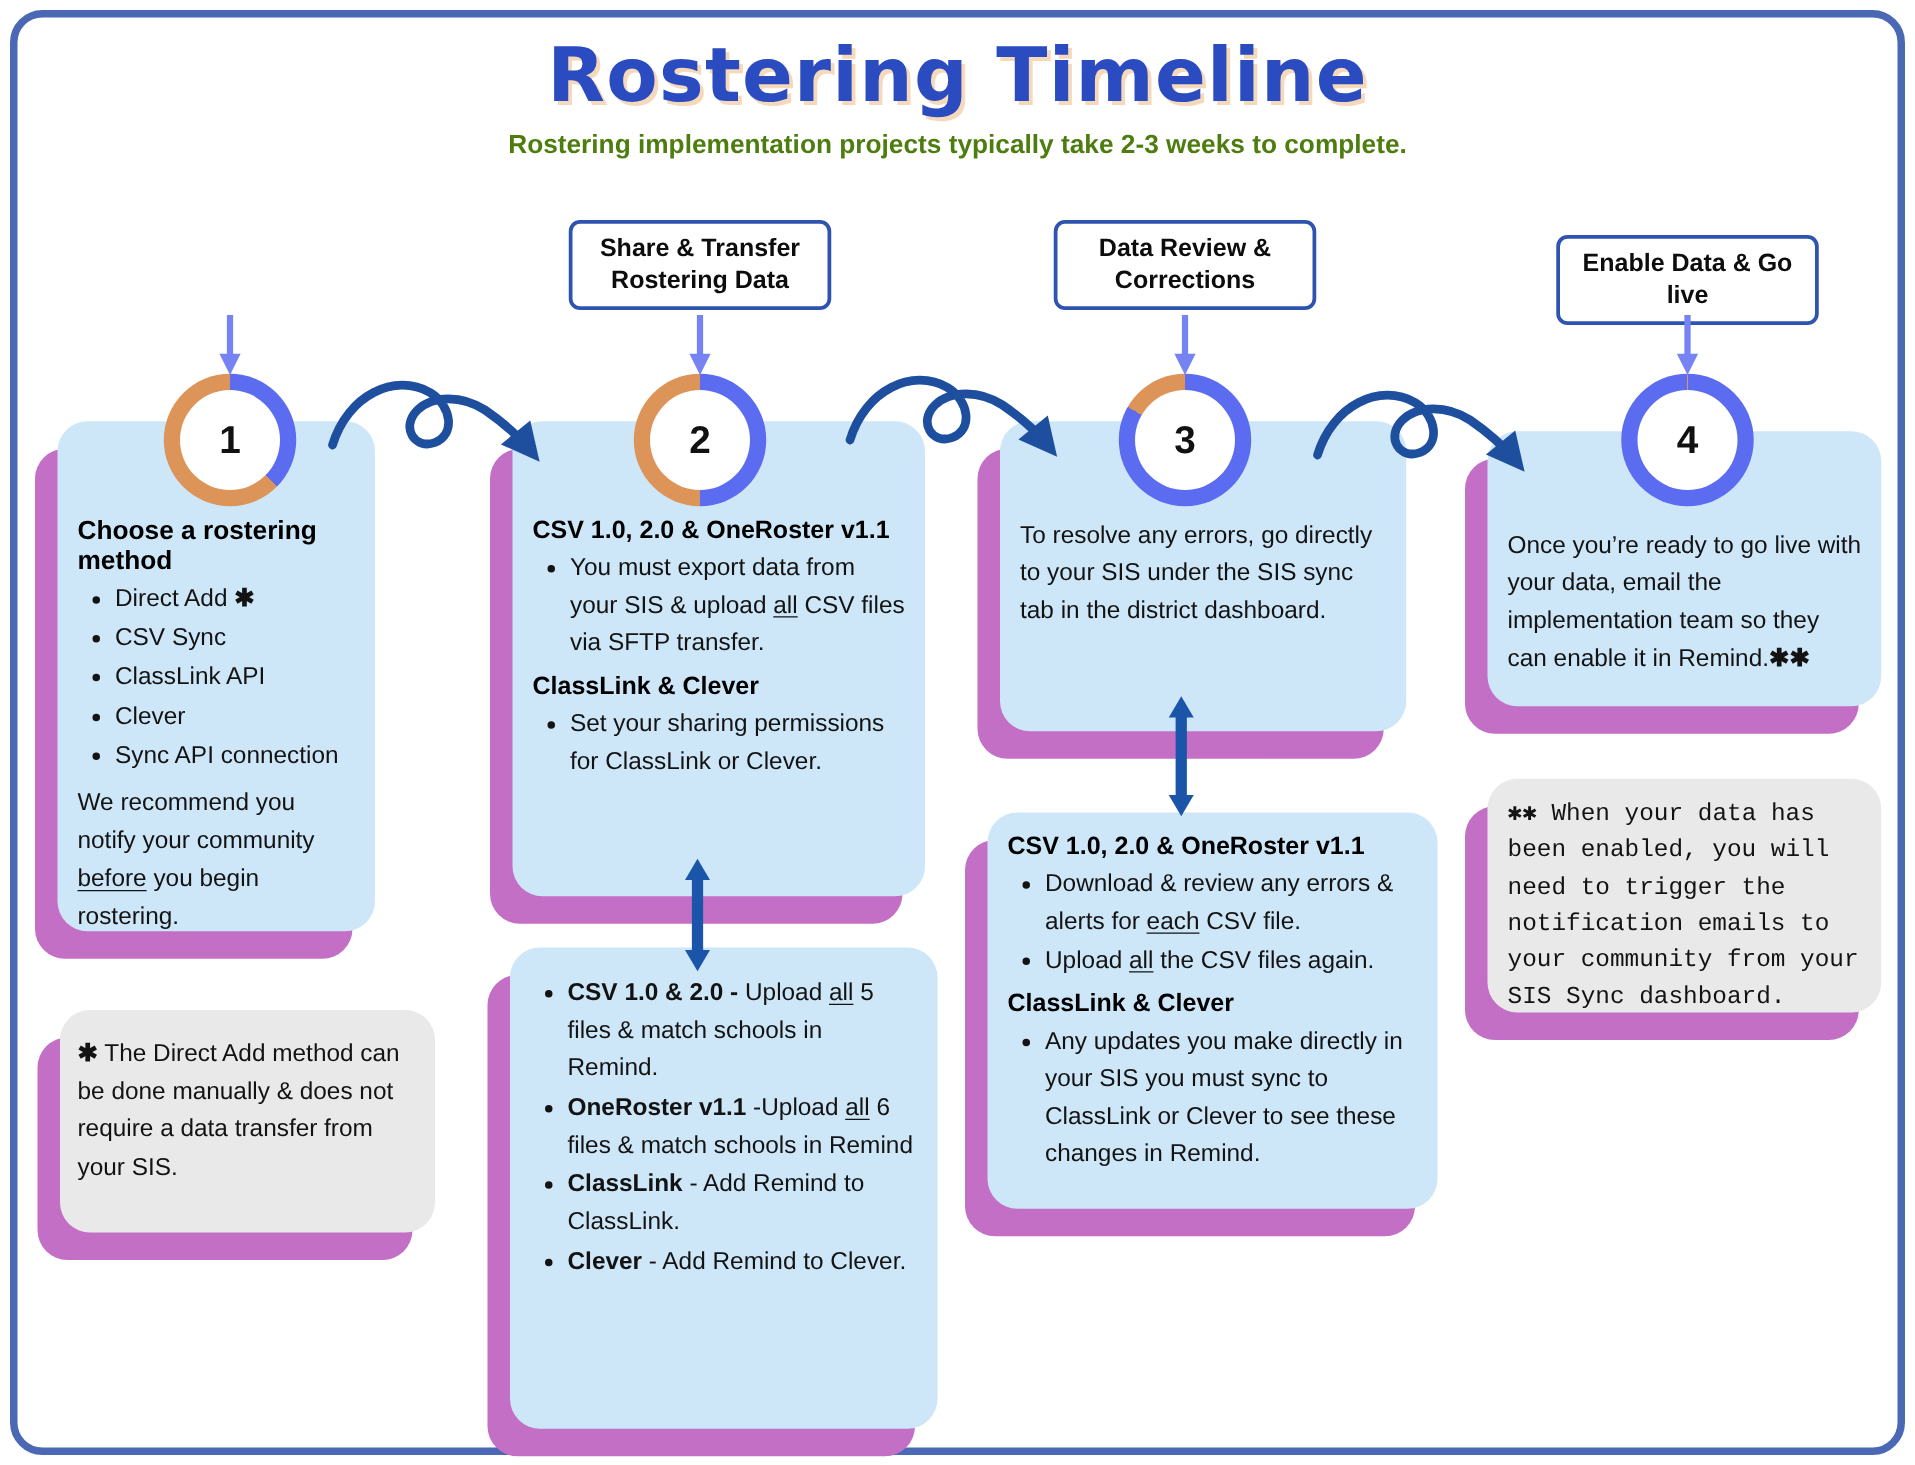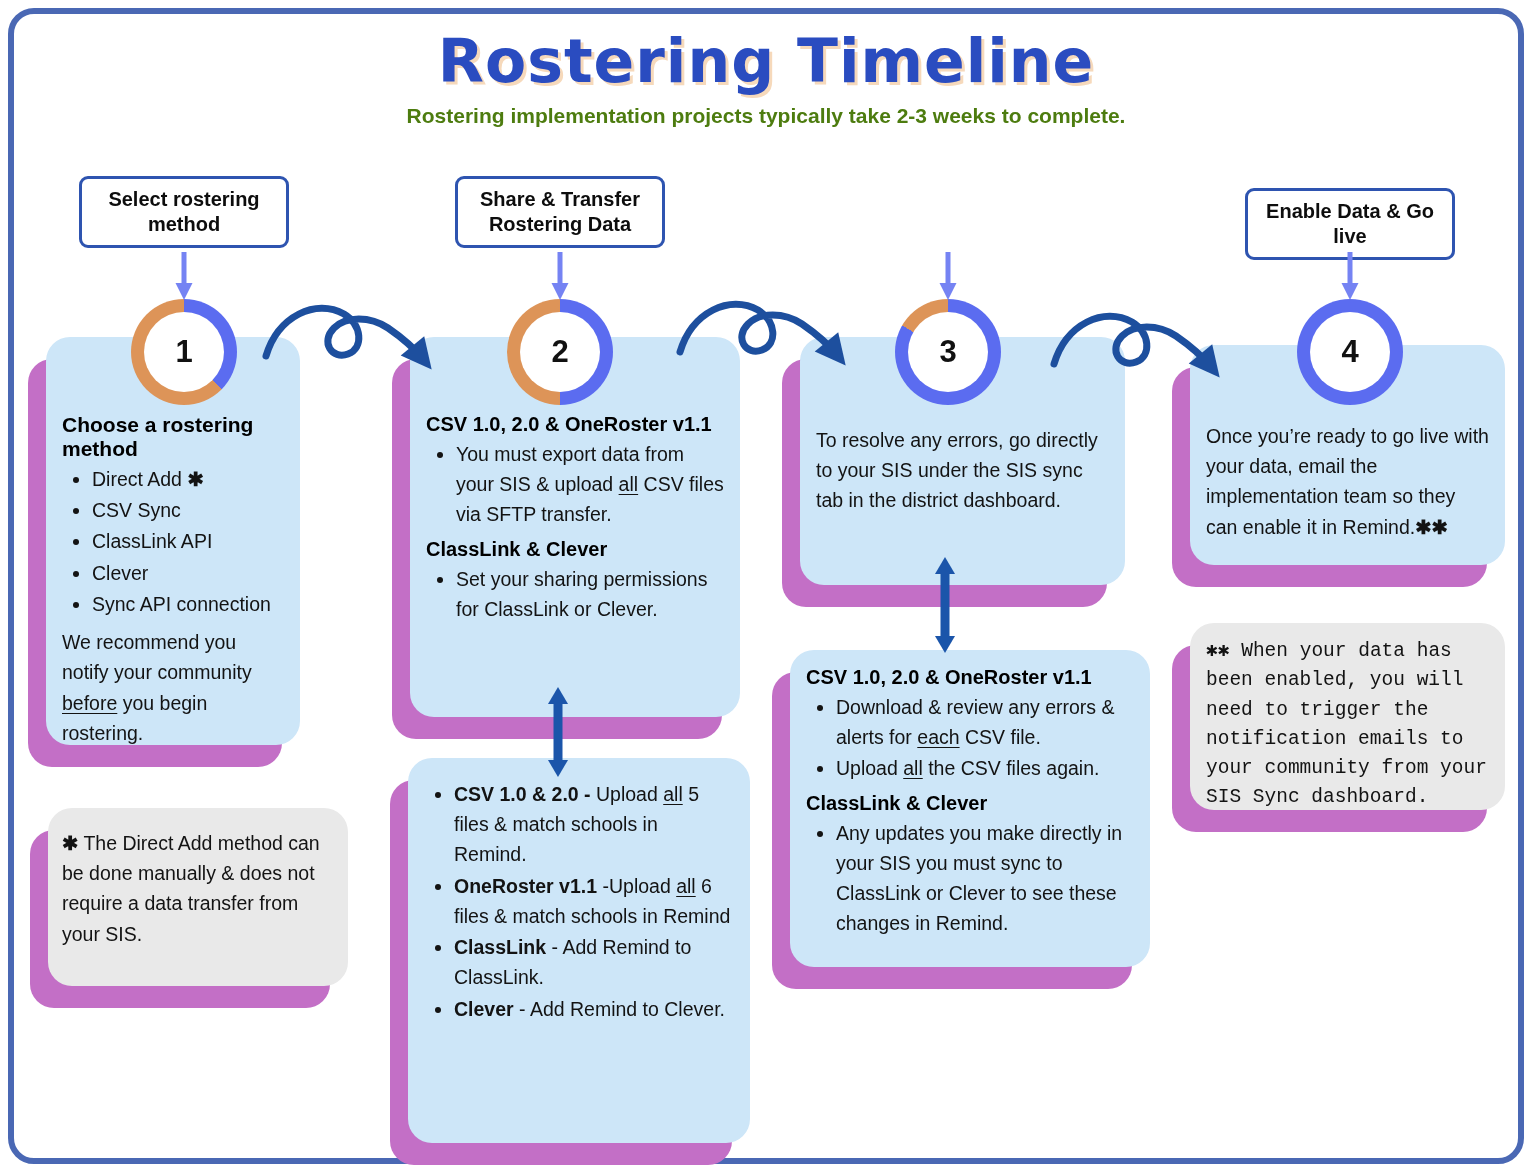--- a/index.html
+++ b/index.html
@@ -36,25 +36,25 @@
 </style>
 </head>
 <body>
 
 <div class="page" style="--card-blue: #cde6f8; --shadow-pink: #c36fc6; --title-blue: #2a4cc0; --title-shadow: #f6d9bb; --frame-border: #4a68b4; --box-border: #2e54b0; --note-gray: #e9e9e9;">
   <div class="frame"></div>
 
   <div class="title">Rostering Timeline</div>
   <div class="subtitle">Rostering implementation projects typically take 2-3 weeks to complete.</div>
 
-  <div class="steplabel" style="left:79px;top:176px;">
-    <span>Select rostering method</span>
-  </div>
   <div class="steplabel" style="left:455px;top:176px;">
     <span>Share &amp; Transfer Rostering Data</span>
+  </div>
+  <div class="steplabel" style="left:843px;top:176px;">
+    <span>Data Review &amp; Corrections</span>
   </div>
   <div class="steplabel" style="left:1245px;top:188px;">
     <span>Enable Data &amp; Go live</span>
   </div>
 
   <svg class="svgabs" style="left:172px;top:250px;" width="24" height="52" viewBox="0 0 24 52">
     <defs>
       <marker id="loopHead" viewBox="0 0 12 12" refX="7" refY="6" markerWidth="5.2" markerHeight="5.2" orient="auto">
         <path d="M1,1 L11,6 L1,11 Z" fill="#1d4f9e"></path>
       </marker>
@@ -143,21 +143,21 @@
         <li><b>CSV 1.0 &amp; 2.0 -</b> Upload <u>all</u> 5 files &amp; match schools in Remind.</li>
         <li><b>OneRoster v1.1</b> -Upload <u>all</u> 6 files &amp; match schools in Remind</li>
         <li><b>ClassLink</b> - Add Remind to ClassLink.</li>
         <li><b>Clever</b> - Add Remind to Clever.</li>
       </ul>
     </div>
   </div>
 
   <div class="card pad-top-72" style="left:800px;top:337px;width:325px;height:248px;">
     <div class="inner">
-      <p class="bigp" style="margin-top:12px;">To resolve any errors, go directly to your SIS under the SIS sync tab in the district dashboard.</p>
+      <p class="bigp" style="margin-top:0;">To resolve any errors, go directly to your SIS under the SIS sync tab in the district dashboard.</p>
     </div>
   </div>
 
   <svg class="svgabs" style="left:931px;top:556px;" width="28" height="98" viewBox="0 0 28 98">
     <line x1="14" y1="14" x2="14" y2="84" stroke="#1b55aa" stroke-width="9"></line>
     <path d="M14,1 L4,18 L24,18 Z" fill="#1b55aa"></path>
     <path d="M14,97 L4,80 L24,80 Z" fill="#1b55aa"></path>
   </svg>
 
   <div class="card" style="left:790px;top:650px;width:360px;height:317px;">

